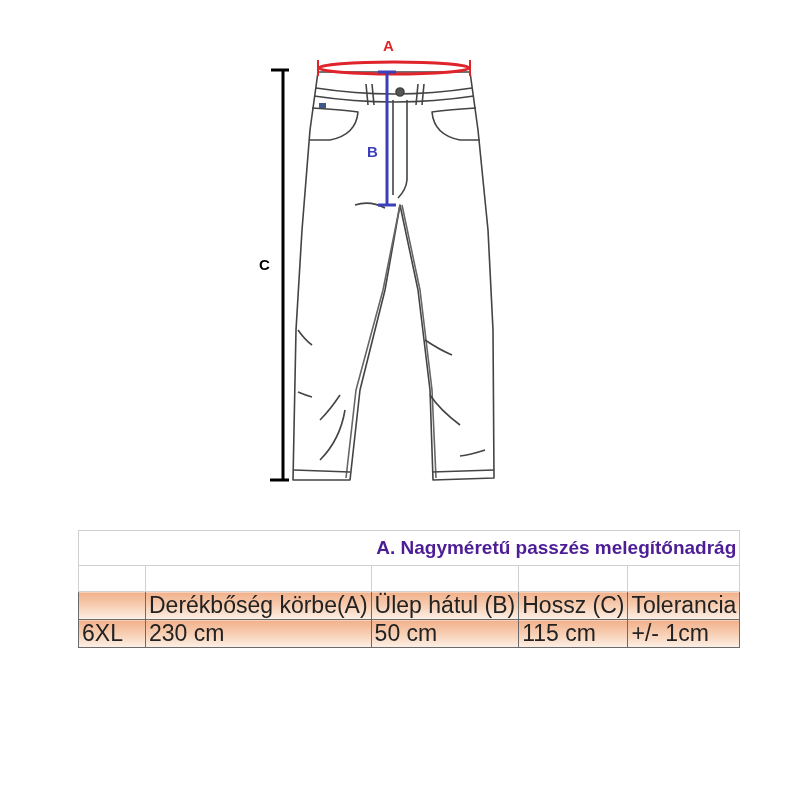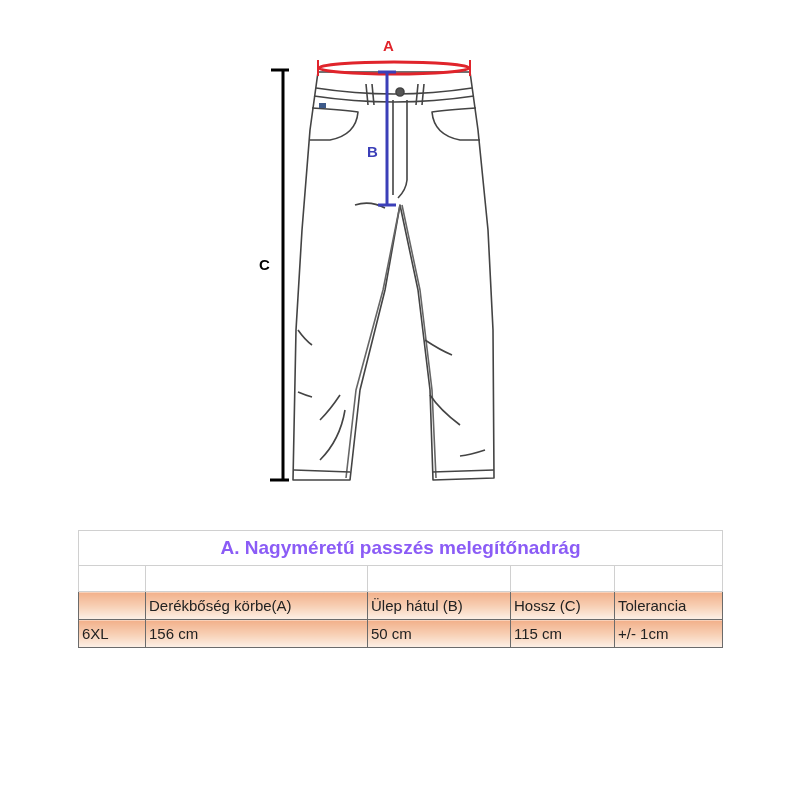--- a/index.html
+++ b/index.html
@@ -1,21 +1,21 @@
 <!DOCTYPE html>
 <html><head>
 <meta charset="utf-8">
 <style>
   html, body { margin:0; padding:0; background:#ffffff; }
   body { width:800px; height:800px; position:relative; overflow:hidden; font-family:"Liberation Sans", sans-serif; }
   #diagram { position:absolute; left:0; top:0; width:800px; height:500px; }
   .lbl { position:absolute; font-family:"Liberation Sans", sans-serif; font-weight:bold; font-size:15px; }
   #size-table { position:absolute; left:78px; top:530px; border-collapse:collapse; table-layout:fixed; }
-  #size-table td { border:1px solid #b8b8b8; padding:0 3px; font-size:15px; color:#222; white-space:nowrap; overflow:hidden; height:27px; line-height:27px; }
-  #size-table tr.title td { height:34px; line-height:34px; text-align:center; font-weight:bold; font-size:19px; color:#8b5cf6; background:#fff; border-color:#d0d0d0; }
+  #size-table td { border:1px solid #b8b8b8; padding:0 3px; font-size:23px; color:#222; white-space:nowrap; overflow:hidden; height:27px; line-height:27px; }
+  #size-table tr.title td { height:34px; line-height:34px; text-align:right; font-weight:bold; font-size:19px; color:#4c1d95; background:#fff; border-color:#d0d0d0; }
   #size-table tr.blank td { height:25px; background:#fff; border-color:#d0d0d0; }
   #size-table tr.peach td { background:linear-gradient(to bottom, #f2b08a 0%, #f8d2b8 55%, #fdf1e8 100%); border-color:#6b6b6b; }
 </style>
 </head>
 <body>
 
 <div id="diagram">
   <svg width="800" height="500" viewBox="0 0 800 500">
     <g fill="none" stroke="#444" stroke-width="1.6" stroke-linejoin="round">
 
@@ -90,19 +90,19 @@
   </tr>
   <tr class="peach">
     <td></td>
     <td>Derékbőség körbe(A)</td>
     <td>Ülep hátul (B)</td>
     <td>Hossz (C)</td>
     <td>Tolerancia</td>
   </tr>
   <tr class="peach">
     <td>6XL</td>
-    <td>156 cm</td>
+    <td>230 cm</td>
     <td>50 cm</td>
     <td>115 cm</td>
     <td>+/- 1cm</td>
   </tr>
 </tbody>
   </table>
 
 </body></html>

